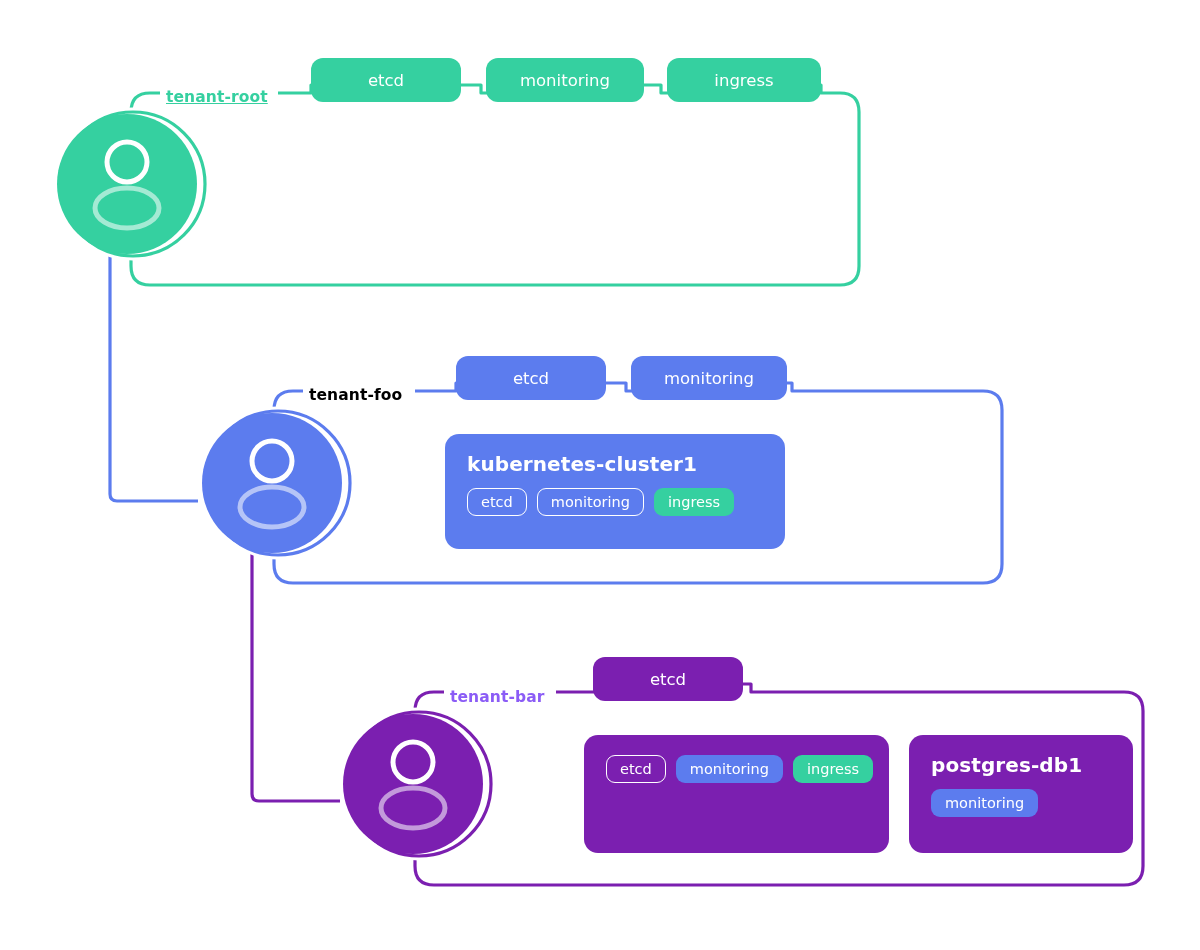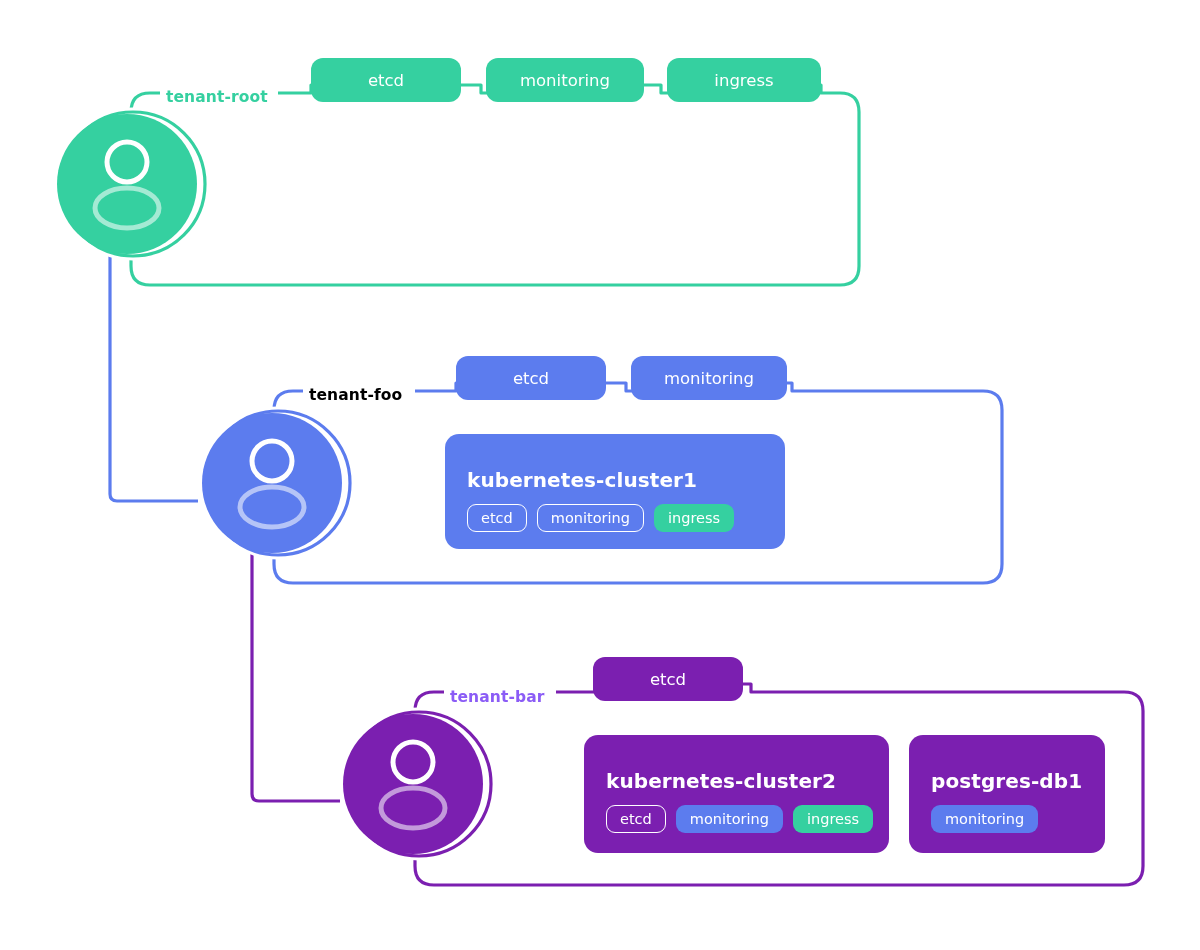--- a/index.html
+++ b/index.html
@@ -22,21 +22,21 @@
   
   .tab-chip{
     position:absolute;display:flex;align-items:center;justify-content:center;
     height:44px;border-radius:12px;color:#fff;font-size:16.5px;font-weight:500;
     padding:0 22px;box-sizing:border-box;white-space:nowrap;
   }
 
   
   .res-card{
     position:absolute;border-radius:14px;box-sizing:border-box;
-    padding:36px 22px 20px 22px;color:#fff;
+    padding:20px 22px 20px 22px;color:#fff;
   }
   .res-title{
     font-size:20px;font-weight:700;letter-spacing:.1px;white-space:nowrap;
     margin:0 0 14px 0;line-height:1;
   }
   .pill-row{display:flex;align-items:center;gap:10px;}
   .pill{
     display:inline-flex;align-items:center;justify-content:center;
     height:28px;padding:0 13px;border-radius:9px;box-sizing:border-box;
     font-size:14.5px;font-weight:500;white-space:nowrap;line-height:1;
@@ -115,21 +115,21 @@
 
     <circle cx="419" cy="784" r="72" fill="none" stroke="#ffffff" stroke-width="9"></circle>
     <circle cx="419" cy="784" r="72" fill="none" stroke="#7b1fb0" stroke-width="3.2"></circle>
     <circle cx="413" cy="784" r="70" fill="#7b1fb0"></circle>
     <circle cx="413" cy="762" r="20" fill="none" stroke="#ffffff" stroke-width="5"></circle>
     <ellipse cx="413" cy="808" rx="32" ry="20" fill="none" stroke="#ffffff" stroke-opacity="0.55" stroke-width="5"></ellipse>
   </svg>
 
   <div class="html-layer">
 
-    <div class="tenant-label" style="left:166px;top:88px;color:#35d0a0;">tenant-root</div>
+    <div class="tenant-label" style="left:166px;top:88px;color:#35d0a0;text-decoration:underline;">tenant-root</div>
 
     <div class="tab-chip" style="left:311px;top:58px;width:150px;background:#35d0a0;">etcd</div>
 
     <div class="tab-chip" style="left:486px;top:58px;width:158px;background:#35d0a0;">monitoring</div>
 
     <div class="tab-chip" style="left:667px;top:58px;width:154px;background:#35d0a0;">ingress</div>
 
     <div class="tenant-label" style="left:309px;top:386px;color:#000000;">tenant-foo</div>
 
     <div class="tab-chip" style="left:456px;top:356px;width:150px;background:#5c7cee;">etcd</div>
@@ -143,29 +143,28 @@
         <span class="pill outline">monitoring</span>
         <span class="pill solid" style="background:#35d0a0;">ingress</span>
       </div>
     </div>
 
     <div class="tenant-label" style="left:450px;top:688px;color:#8b5cf6;">tenant-bar</div>
 
     <div class="tab-chip" style="left:593px;top:657px;width:150px;background:#7b1fb0;">etcd</div>
 
     <div class="res-card" style="left:584px;top:735px;width:305px;height:118px;background:#7b1fb0;">
-      <div class="res-title">kubernetes-cluster2</div>
       <div class="pill-row">
         <span class="pill outline">etcd</span>
         <span class="pill solid" style="background:#5c7cee;">monitoring</span>
         <span class="pill solid" style="background:#35d0a0;">ingress</span>
       </div>
     </div>
 
-    <div class="res-card" style="left:909px;top:735px;width:196px;height:118px;background:#7b1fb0;">
+    <div class="res-card" style="left:909px;top:735px;width:224px;height:118px;background:#7b1fb0;">
       <div class="res-title">postgres-db1</div>
       <div class="pill-row">
         <span class="pill solid" style="background:#5c7cee;">monitoring</span>
       </div>
     </div>
 
   </div>
 </div>
 
 </body></html>

